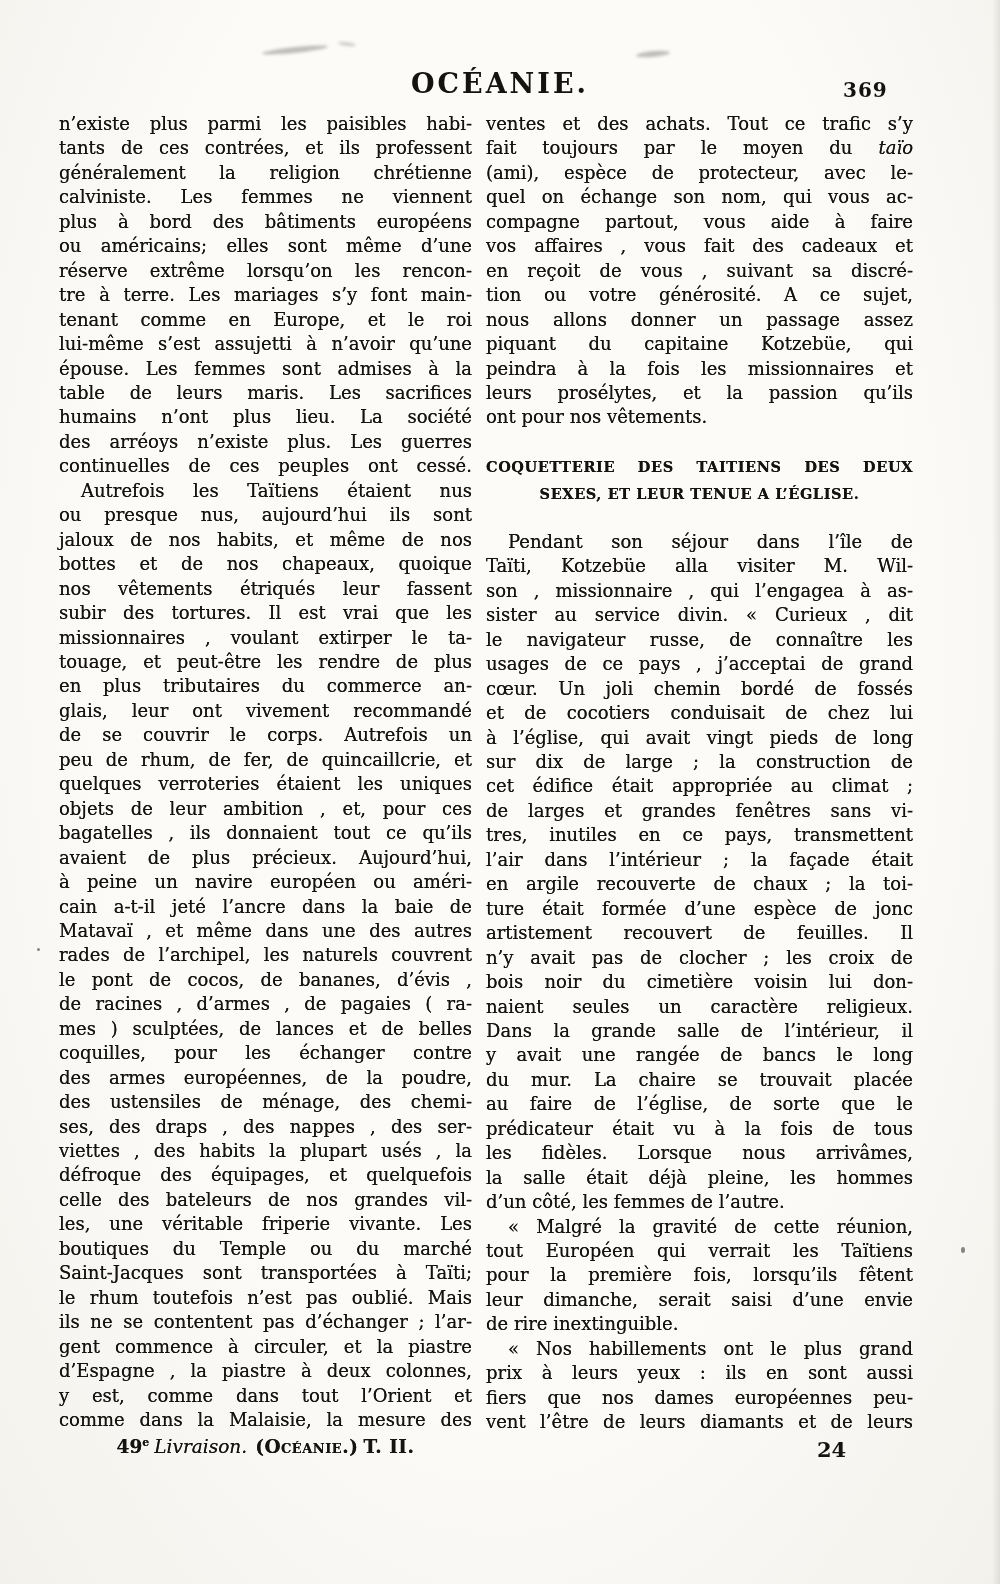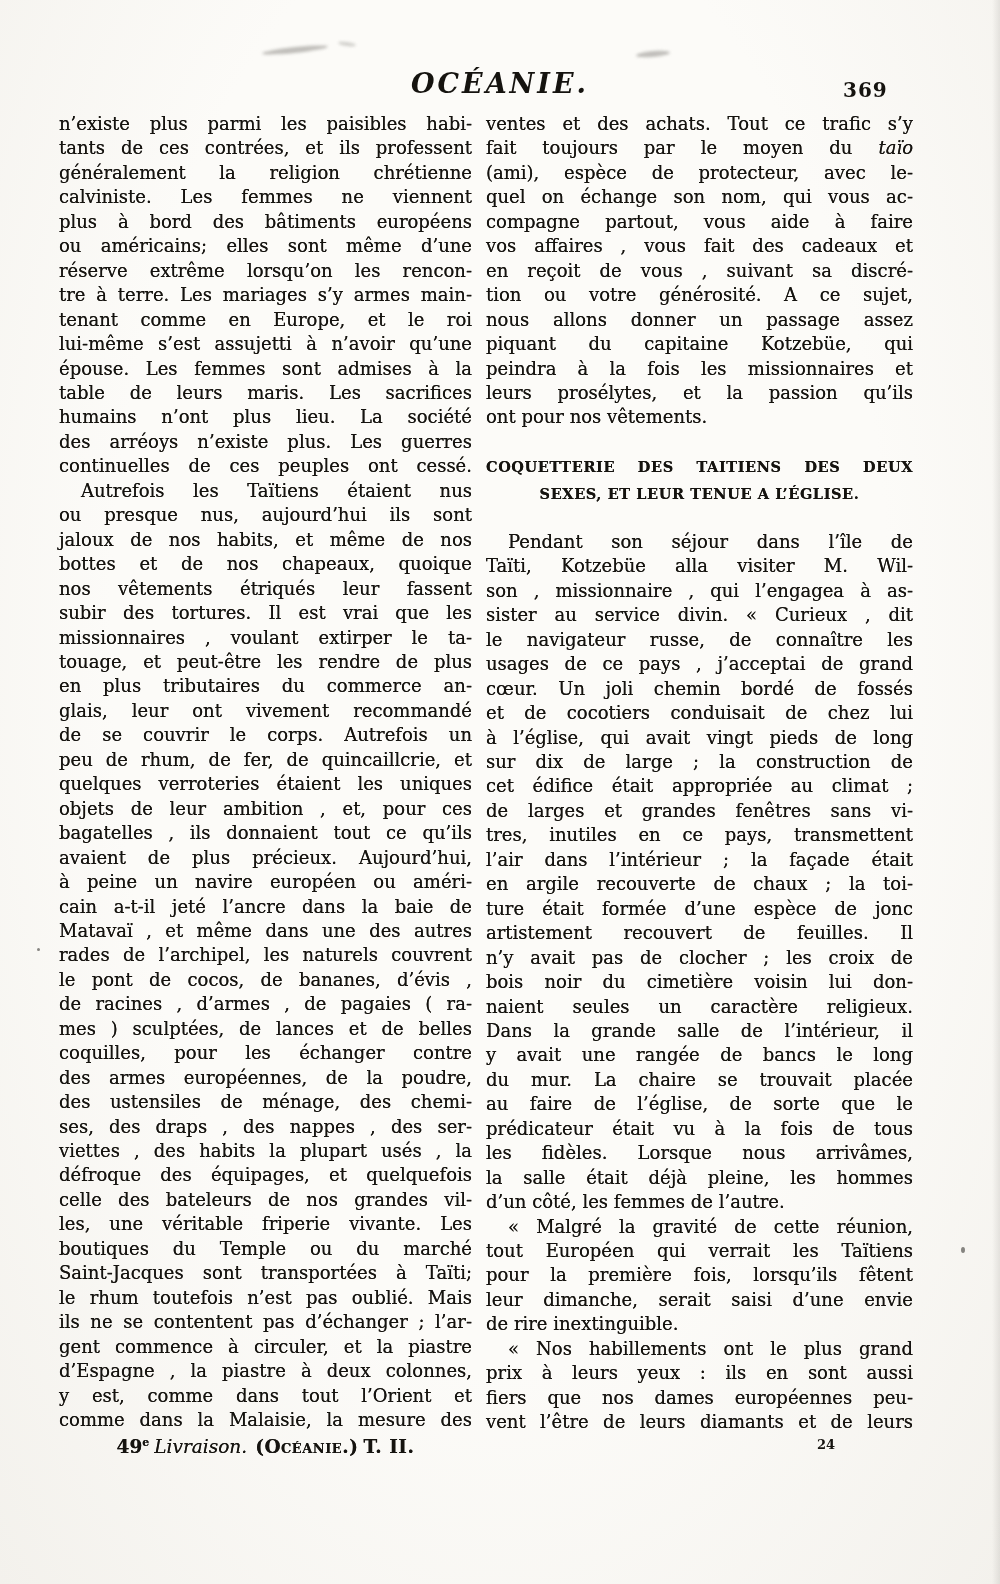--- a/index.html
+++ b/index.html
@@ -6,42 +6,42 @@
   .page{
     position:relative;width:1000px;height:1584px;margin:0 auto;
     background:radial-gradient(ellipse at 50% 40%, #fcfbf8 55%, #f3f1ec 100%);
     font-family:"DejaVu Serif","Liberation Serif",serif;
     color:#15130f;overflow:hidden;
   }
   .edge-shade{position:absolute;right:0;top:0;width:8px;height:100%;
     background:linear-gradient(to left, rgba(60,55,50,0.10), rgba(0,0,0,0));}
   .header-title{
     position:absolute;top:68px;left:0;width:100%;text-align:center;
-    font-size:27px;font-weight:bold;letter-spacing:3px;font-style:italic;
+    font-size:27px;font-weight:bold;letter-spacing:3px;
   }
   .page-number{position:absolute;top:78px;left:843px;font-size:20px;font-weight:bold;letter-spacing:1px;}
   .col{position:absolute;top:112px;font-size:18px;line-height:24.45px;
        text-shadow:0 0 0.5px rgba(21,19,15,0.85);}
   .col-left{left:59px;width:413px;}
   .col-right{left:486px;width:427px;}
   .line{text-align:justify;text-align-last:justify;}
   .line.indent{text-indent:22px;}
   .line.last-left{text-align-last:left;}
   .section-heading{margin-top:23px;margin-bottom:23px;font-size:14.5px;line-height:27px;
        font-weight:bold;letter-spacing:0.6px;}
   .heading-line.hl-first{text-align:justify;text-align-last:justify;}
   .heading-line.hl-rest{text-align:right;text-align-last:center;}
   .footer-signature{position:absolute;top:1436px;left:59px;width:413px;text-align:center;
        font-size:18.5px;text-shadow:0 0 0.5px rgba(21,19,15,0.85);}
   .footer-signature .f-num{font-weight:bold;}
   .footer-signature sup{font-size:11px;font-weight:bold;}
   .footer-signature i{margin-left:5px;margin-top:32px;}
   .f-series{font-variant:small-caps;font-weight:bold;margin-left:8px;letter-spacing:0.5px;}
   .f-tome{font-variant:small-caps;font-weight:bold;margin-left:5px;letter-spacing:0.5px;}
-  .footer-page{position:absolute;top:1437px;left:817px;font-size:13px;font-weight:bold;text-align:right;}
+  .footer-page{position:absolute;top:1437px;left:817px;font-size:21px;font-weight:bold;text-align:right;}
   .smudge{position:absolute;background:rgba(95,92,88,0.38);filter:blur(1.5px);border-radius:50%;}
   .smudge-a{left:262px;top:47px;width:66px;height:6px;transform:rotate(-6deg);}
   .smudge-a2{left:338px;top:42px;width:18px;height:4px;transform:rotate(8deg);opacity:.7;}
   .smudge-b{left:636px;top:51px;width:34px;height:6px;transform:rotate(-5deg);}
   .speck{position:absolute;background:rgba(40,38,35,0.55);border-radius:50%;}
   .speck-1{left:37px;top:948px;width:3px;height:3px;}
   .speck-2{left:961px;top:1247px;width:4px;height:6px;}
 </style>
 </head>
 <body>
@@ -58,21 +58,21 @@
 
   <div class="col col-left" id="col-left">
       <div class="para">
         <div class="line">n’existe plus parmi les paisibles habi-</div>
         <div class="line">tants de ces contrées, et ils professent</div>
         <div class="line">généralement la religion chrétienne</div>
         <div class="line">calviniste. Les femmes ne viennent</div>
         <div class="line">plus à bord des bâtiments européens</div>
         <div class="line">ou américains; elles sont même d’une</div>
         <div class="line">réserve extrême lorsqu’on les rencon-</div>
-        <div class="line">tre à terre. Les mariages s’y armes main-</div>
+        <div class="line">tre à terre. Les mariages s’y font main-</div>
         <div class="line">tenant comme en Europe, et le roi</div>
         <div class="line">lui-même s’est assujetti à n’avoir qu’une</div>
         <div class="line">épouse. Les femmes sont admises à la</div>
         <div class="line">table de leurs maris. Les sacrifices</div>
         <div class="line">humains n’ont plus lieu. La société</div>
         <div class="line">des arréoys n’existe plus. Les guerres</div>
         <div class="line">continuelles de ces peuples ont cessé.</div>
       </div>
       <div class="para">
         <div class="line indent">Autrefois les Taïtiens étaient nus</div>

